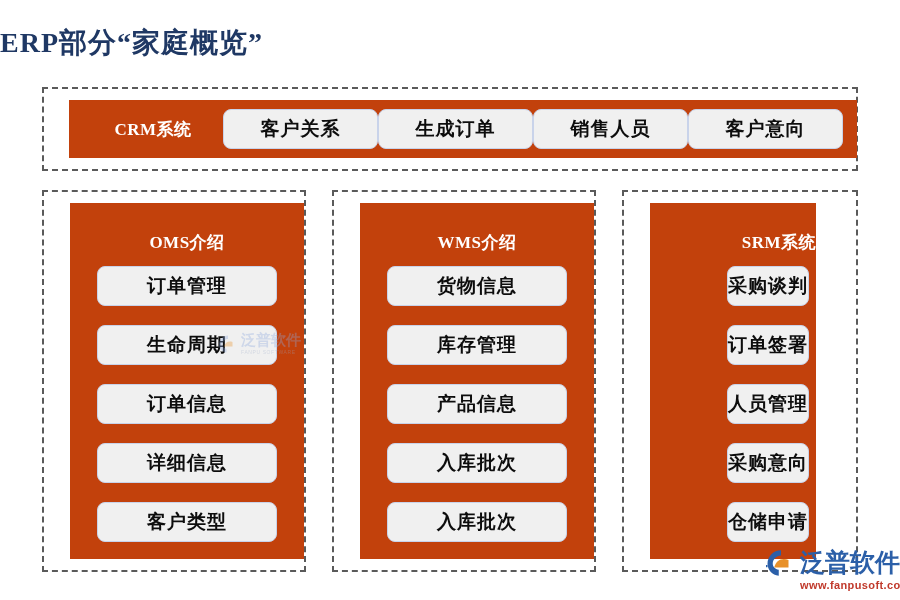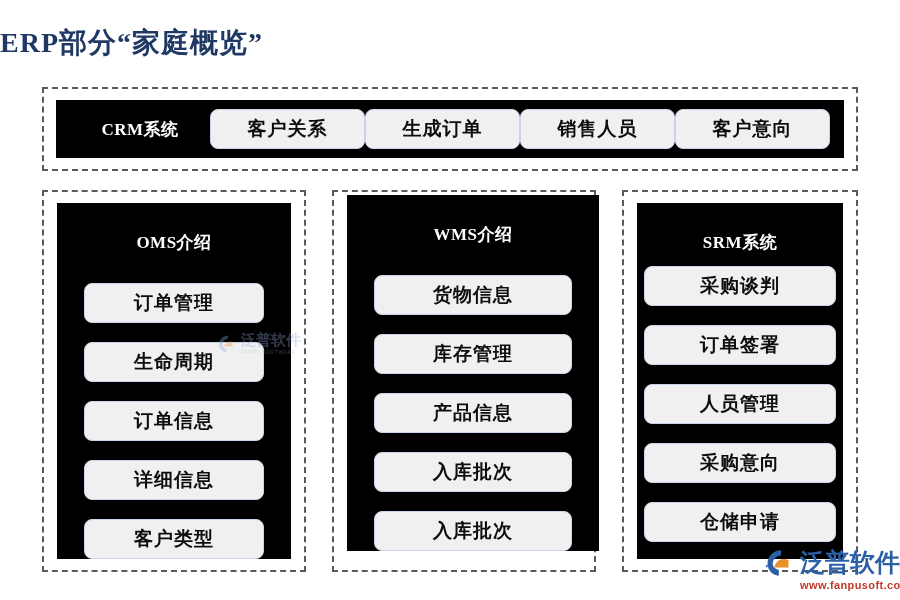--- a/index.html
+++ b/index.html
@@ -37,27 +37,28 @@
     background: transparent;
   }
   #crm-dashed   { left: 42px;  top: 87px;  width: 816px; height: 84px; }
   #oms-dashed   { left: 42px;  top: 190px; width: 264px; height: 382px; }
   #wms-dashed   { left: 332px; top: 190px; width: 264px; height: 382px; }
   #srm-dashed   { left: 622px; top: 190px; width: 236px; height: 382px; }
 
   
   .blue-panel {
     position: absolute;
-    background: #000000;
+    background: #c2410c;
     box-sizing: border-box;
+    margin-left: 13px;
   }
   #crm-panel { left: 56px;  top: 100px; width: 788px; height: 58px; }
-  #oms-panel { left: 57px;  top: 203px; width: 234px; height: 356px; justify-content: space-between; }
-  #wms-panel { left: 347px; top: 195px; width: 252px; height: 356px; justify-content: space-between; }
-  #srm-panel { left: 637px; top: 203px; width: 206px; height: 356px; }
+  #oms-panel { left: 57px;  top: 203px; width: 234px; height: 356px; }
+  #wms-panel { left: 347px; top: 203px; width: 234px; height: 356px; }
+  #srm-panel { left: 637px; top: 203px; width: 166px; height: 356px; align-items: flex-end; }
 
   
   #crm-panel {
     display: flex;
     flex-direction: row;
     align-items: center;
     padding: 0 14px;
   }
   .crm-label {
     color: #ffffff;

